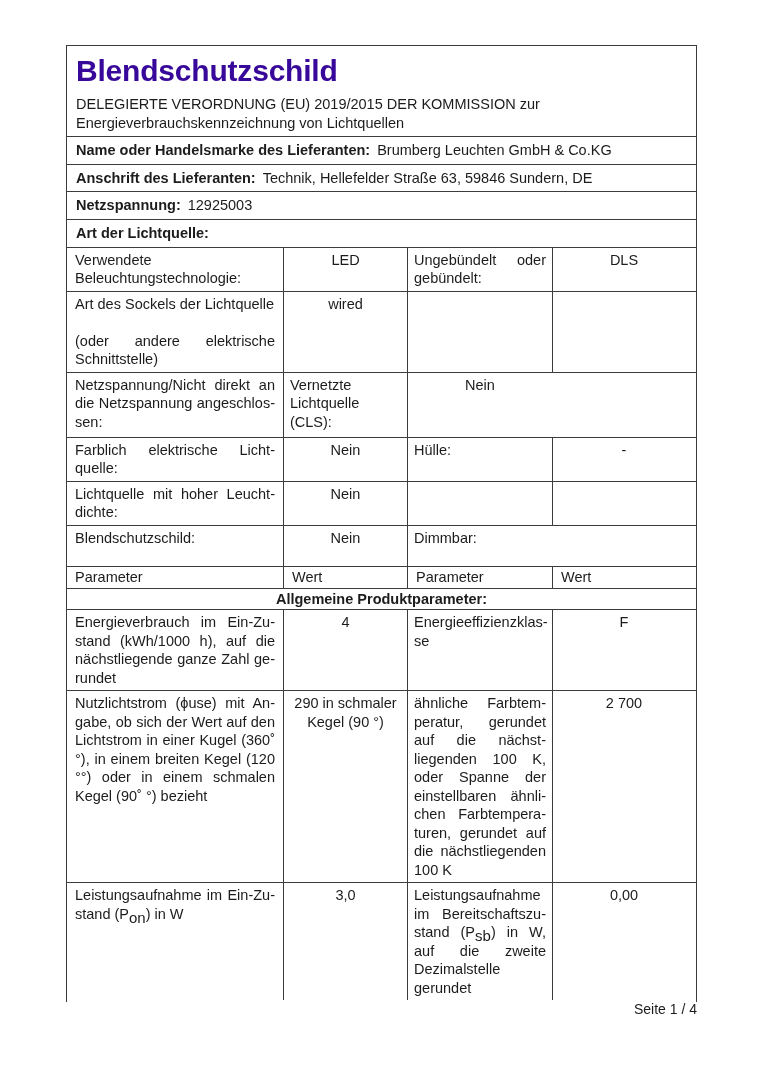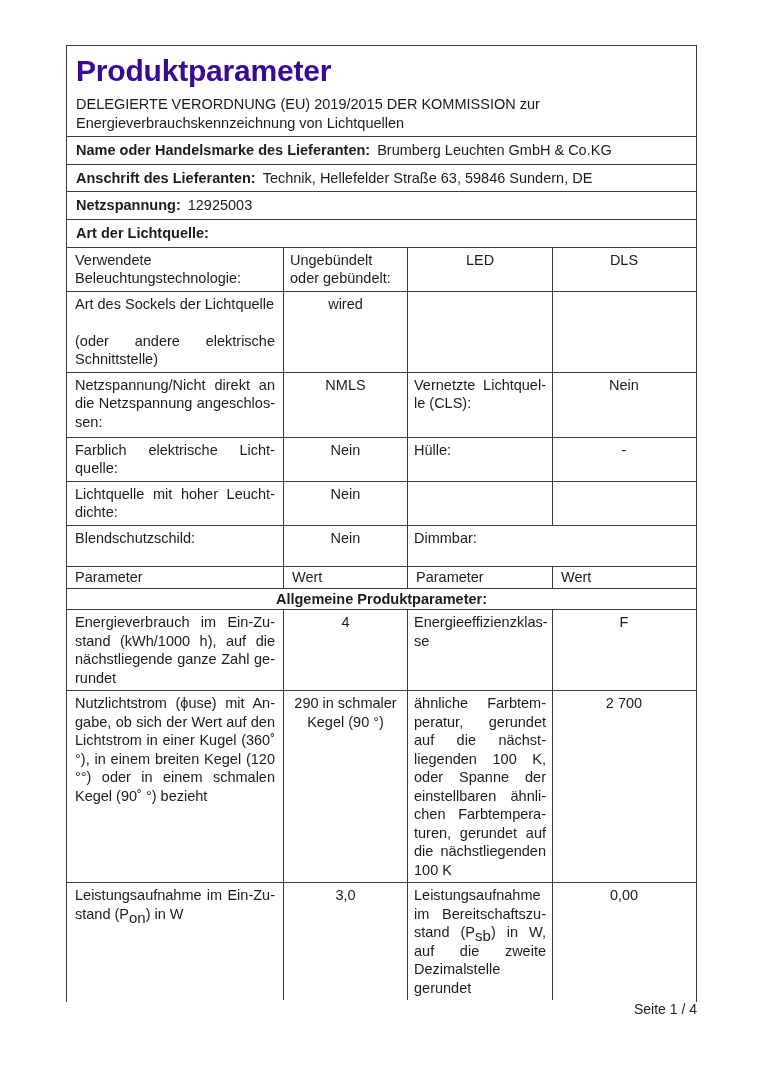--- a/index.html
+++ b/index.html
@@ -68,21 +68,21 @@
     font-size:14px;line-height:14px;
     color:#1c1c1c;
   }
 </style>
 </head>
 <body>
 
 <div class="sheet">
 
   <div class="trow title-block">
-    <h1 class="doc-title">Produktparameter</h1>
+    <h1 class="doc-title">Blendschutzschild</h1>
     <p class="regulation">DELEGIERTE VERORDNUNG (EU) 2019/2015 DER KOMMISSION zur
 Energieverbrauchskennzeichnung von Lichtquellen</p>
   </div>
 
   <div class="trow kv">
     <span class="b">Name oder Handelsmarke des Lieferanten:</span><span>Brumberg Leuchten GmbH &amp; Co.KG</span>
   </div>
 
   <div class="trow kv">
     <span class="b">Anschrift des Lieferanten:</span><span>Technik, Hellefelder Straße 63, 59846 Sundern, DE</span>
@@ -91,37 +91,36 @@
   <div class="trow kv">
     <span class="b">Netzspannung:</span><span>12925003</span>
   </div>
 
   <div class="trow kv type-row">
     <span class="b">Art der Lichtquelle:</span>
   </div>
 
   <div class="trow cells r1">
     <div class="cell c1 just">Verwendete Beleuchtungstech­nologie:</div>
+    <div class="cell c2">LED</div>
     <div class="cell c3 just">Ungebündelt oder gebündelt:</div>
-    <div class="cell c2">LED</div>
     <div class="cell c4">DLS</div>
   </div>
 
   <div class="trow cells r2">
     <div class="cell c1 just">Art des Sockels der Lichtquelle
 
 (oder andere elektrische Schnittstelle)</div>
     <div class="cell c2">wired</div>
     <div class="cell c3 just"></div>
     <div class="cell c4"></div>
   </div>
 
   <div class="trow cells r3">
     <div class="cell c1 just">Netzspannung/Nicht direkt an die Netzspannung angeschlos­sen:</div>
-    <div class="cell c2">NMLS</div>
     <div class="cell c3 just">Vernetzte Lichtquel­le (CLS):</div>
     <div class="cell c4">Nein</div>
   </div>
 
   <div class="trow cells r4">
     <div class="cell c1 just">Farblich elektrische Licht­quelle:</div>
     <div class="cell c2">Nein</div>
     <div class="cell c3 just">Hülle:</div>
     <div class="cell c4">-</div>
   </div>

